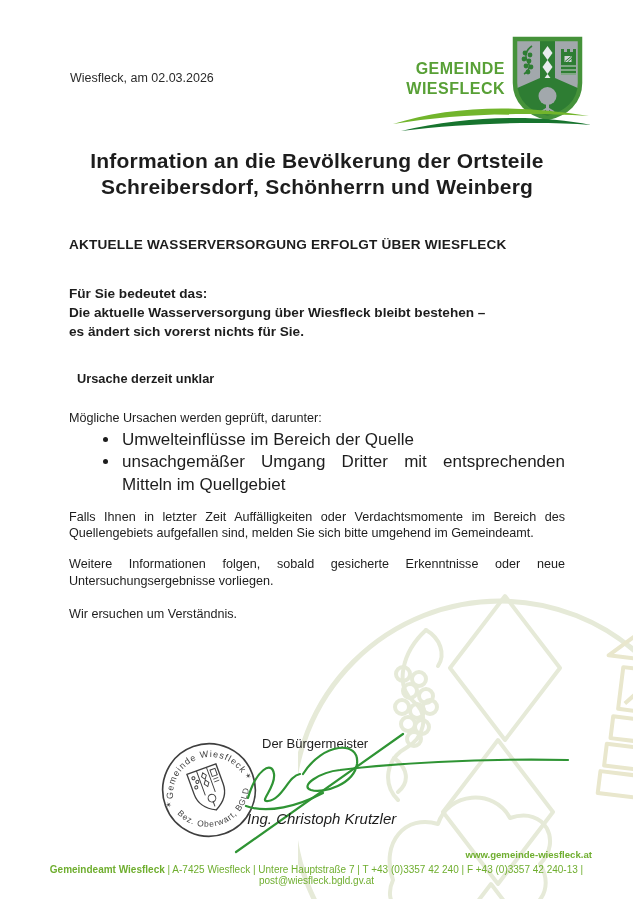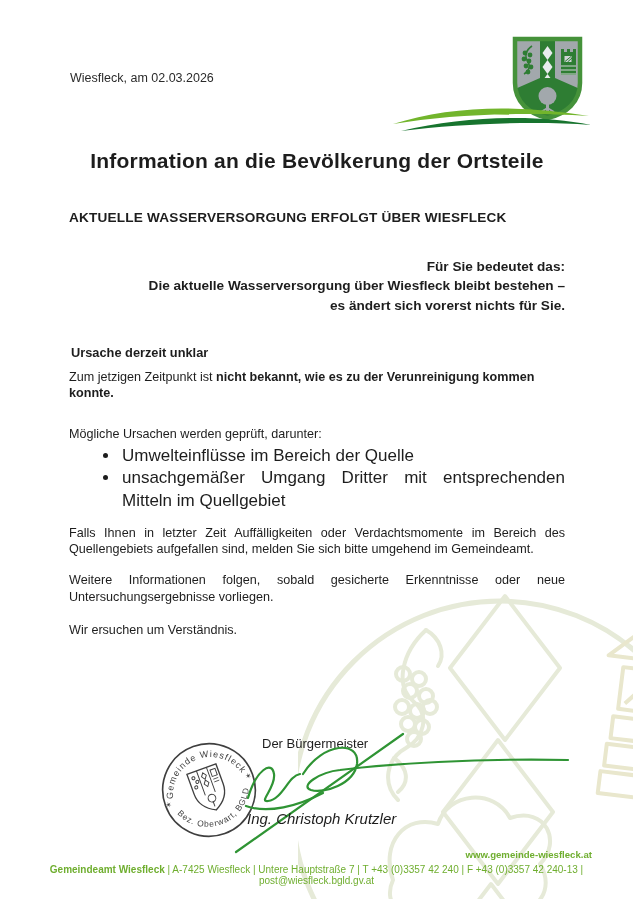--- a/index.html
+++ b/index.html
@@ -25,23 +25,23 @@
     line-height:1.26; letter-spacing:.2px;
   }
   .subtitle{
     margin:36px 0 0 0; font-size:13.6px; font-weight:bold;
     letter-spacing:.2px;
   }
   p{margin:0; font-size:12.6px; line-height:1.33;}
   .just{text-align:justify;}
   .p-bg{margin-top:27px;}
   .highlight{
-    margin-top:32px; text-align:right; font-size:13.6px; font-weight:bold; line-height:1.4;
-  }
-  .cause-h{margin:30px 0 0 2px; font-size:12.8px; font-weight:bold;}
+    margin-top:32px; text-align:left; font-size:13.6px; font-weight:bold; line-height:1.4;
+  }
+  .cause-h{margin:30px 0 0 8px; font-size:12.8px; font-weight:bold;}
   .p-cause{margin-top:9px;}
   .p-intro{margin-top:24px;}
   ul{margin:2px 0 0 0; padding-left:51px; font-size:17px; line-height:1.33;}
   li{padding-left:2px;}
   .p-falls{margin-top:12px;}
   .p-weitere{margin-top:14px;}
   .p-thanks{margin-top:16px;}
   
   .stamp{position:absolute; left:156px; top:737px;}
   .sig-svg{position:absolute; left:228px; top:722px;}
@@ -95,20 +95,24 @@
     </g>
 
     <g stroke="#e6ead8" stroke-width="4" fill="none" stroke-linejoin="round" stroke-linecap="round">
       <path d="M95,302 C82,264 108,236 140,246 C150,214 196,210 212,240 C248,228 264,264 242,286 C258,312 238,338 210,332 C196,356 150,358 134,336 C104,344 84,326 95,302 Z"></path>
       <path d="M168,336 L168,380 M150,352 L168,366 M186,350 L168,364"></path>
     </g>
   </svg>
 
   <div class="date">Wiesfleck, am 02.03.2026</div>
 
+  <div class="logo-text">
+    <div>GEMEINDE</div>
+    <div>WIESFLECK</div>
+  </div>
 
   <svg class="coat" width="71" height="86" viewBox="0 0 71 86">
     <path d="M3,3 H68 V47 C68,66 54,78 35.5,82 C17,78 3,66 3,47 Z" fill="#a2a8ac"></path>
     <rect x="28" y="3" width="15" height="42" fill="#2e7d33"></rect>
     <path d="M35.5,10 l5,7 -5,7 -5,-7 Z" fill="#e9ecee"></path>
     <path d="M35.5,24 l5,7 -5,7 -5,-7 Z" fill="#e9ecee"></path>
     <path d="M35.5,38 l4.4,6 -4.4,6 -4.4,-6 Z" fill="#e9ecee"></path>
     <path d="M3,53 L28,42 H43 L68,53 V47 C68,66 54,78 35.5,82 C17,78 3,66 3,47 Z" fill="#2e7d33"></path>
 
     <g fill="#2e7d33">
@@ -136,34 +140,34 @@
   </svg>
 
   <svg class="swoosh" width="202" height="34" viewBox="0 0 202 34">
     <path d="M2,21 C58,3 126,1 198,13 C128,9 60,11 2,21 Z" fill="#72b52c"></path>
     <path d="M10,28 C74,13 146,11 200,22 C148,18 76,20 10,28 Z" fill="#17742e"></path>
   </svg>
 
   <div class="content">
     <h1 class="title">
       <span style="display:block">Information an die Bevölkerung der Ortsteile</span>
+      <span style="display:block">Schreibersdorf, Schönherrn und Weinberg</span>
     </h1>
 
     <h2 class="subtitle">AKTUELLE WASSERVERSORGUNG ERFOLGT ÜBER WIESFLECK</h2>
 
 
     <div class="highlight">
       <div>Für Sie bedeutet das:</div>
       <div>Die aktuelle Wasserversorgung über Wiesfleck bleibt bestehen –</div>
       <div>es ändert sich vorerst nichts für Sie.</div>
     </div>
 
     <h3 class="cause-h">Ursache derzeit unklar</h3>
 
-    <p class="p-cause"><span>Zum jetzigen Zeitpunkt ist </span><strong>nicht bekannt, wie es zu der Verunreinigung kommen konnte.</strong></p>
 
     <p class="p-intro">Mögliche Ursachen werden geprüft, darunter:</p>
 
     <ul>
       <li>Umwelteinflüsse im Bereich der Quelle</li>
       <li class="just">unsachgemäßer Umgang Dritter mit entsprechenden Mitteln im Quellgebiet</li>
     </ul>
 
     <p class="just p-falls">Falls Ihnen in letzter Zeit Auffälligkeiten oder Verdachtsmomente im Bereich des Quellengebiets aufgefallen sind, melden Sie sich bitte umgehend im Gemeindeamt.</p>
 

